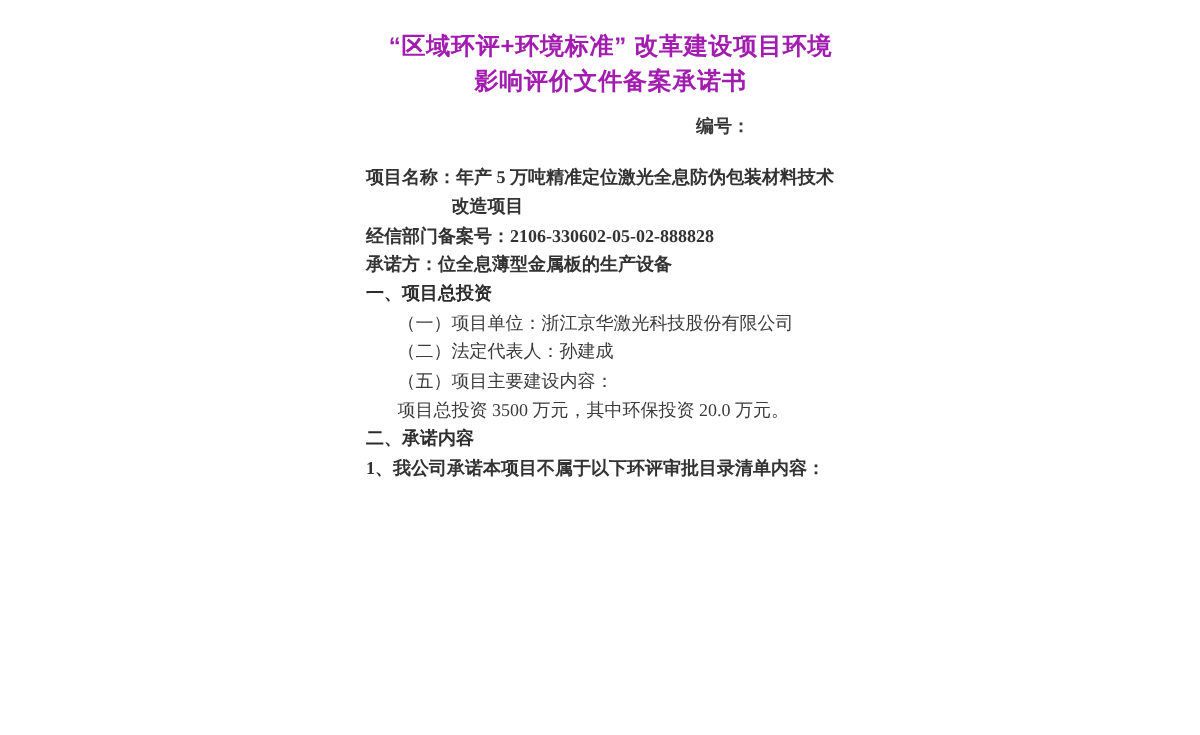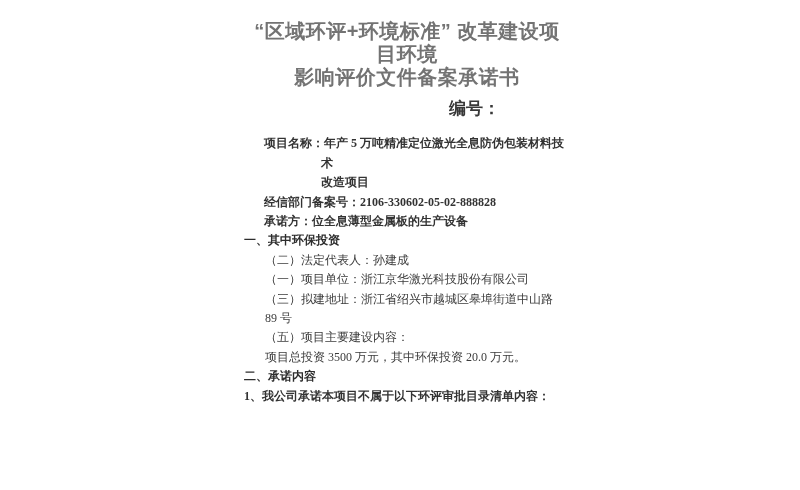--- a/index.html
+++ b/index.html
@@ -18,41 +18,40 @@
     margin-left: 244px;
     color: #3b3b3b;
     font-family: "Liberation Serif", "DejaVu Serif", serif;
     font-size: 12px;
     line-height: 19.4px;
     filter: blur(0.3px);
   }
   .doc-title {
     font-family: "Liberation Sans", "DejaVu Sans", sans-serif;
     font-weight: bold;
-    font-size: 20px;
+    font-size: 16px;
     line-height: 23px;
     text-align: center;
-    color: #737373;
+    color: #a21caf;
     margin-top: 20px;
     white-space: pre-line;
     letter-spacing: 0.5px;
   }
   .serial-line {
     font-family: "Liberation Sans", "DejaVu Sans", sans-serif;
     font-weight: bold;
-    font-size: 17px;
+    font-size: 12px;
     line-height: 14px;
     text-align: right;
     padding-right: 70px;
     margin-top: 7px;
     color: #383838;
   }
   .fields-block {
     margin-top: 18px;
-    margin-left: 20px;
   }
   p {
     margin: 0;
     white-space: pre-line;
   }
   .field-line {
     font-weight: bold;
     color: #333333;
   }
   .hanging {
@@ -87,25 +86,23 @@
   <div class="serial-line">编号：</div>
 
   <div class="fields-block">
     <p class="field-line hanging">项目名称：年产 5 万吨精准定位激光全息防伪包装材料技术
 改造项目</p>
     <p class="field-line">经信部门备案号：2106-330602-05-02-888828</p>
     <p class="field-line">承诺方：位全息薄型金属板的生产设备</p>
   </div>
 
   <div>
-    <p class="section-heading">一、其中环保投资</p>
+    <p class="section-heading">一、项目总投资</p>
+    <p class="item-line">（一）项目单位：浙江京华激光科技股份有限公司</p>
     <p class="item-line">（二）法定代表人：孙建成</p>
-    <p class="item-line">（一）项目单位：浙江京华激光科技股份有限公司</p>
-    <p class="item-line">（三）拟建地址：浙江省绍兴市越城区皋埠街道中山路
-89 号</p>
     <p class="item-line">（五）项目主要建设内容：</p>
     <p class="invest-line">项目总投资 3500 万元，其中环保投资 20.0 万元。</p>
   </div>
 
   <div>
     <p class="section-heading">二、承诺内容</p>
     <p class="commit-line">1、我公司承诺本项目不属于以下环评审批目录清单内容：</p>
   </div>
 
 </div>

